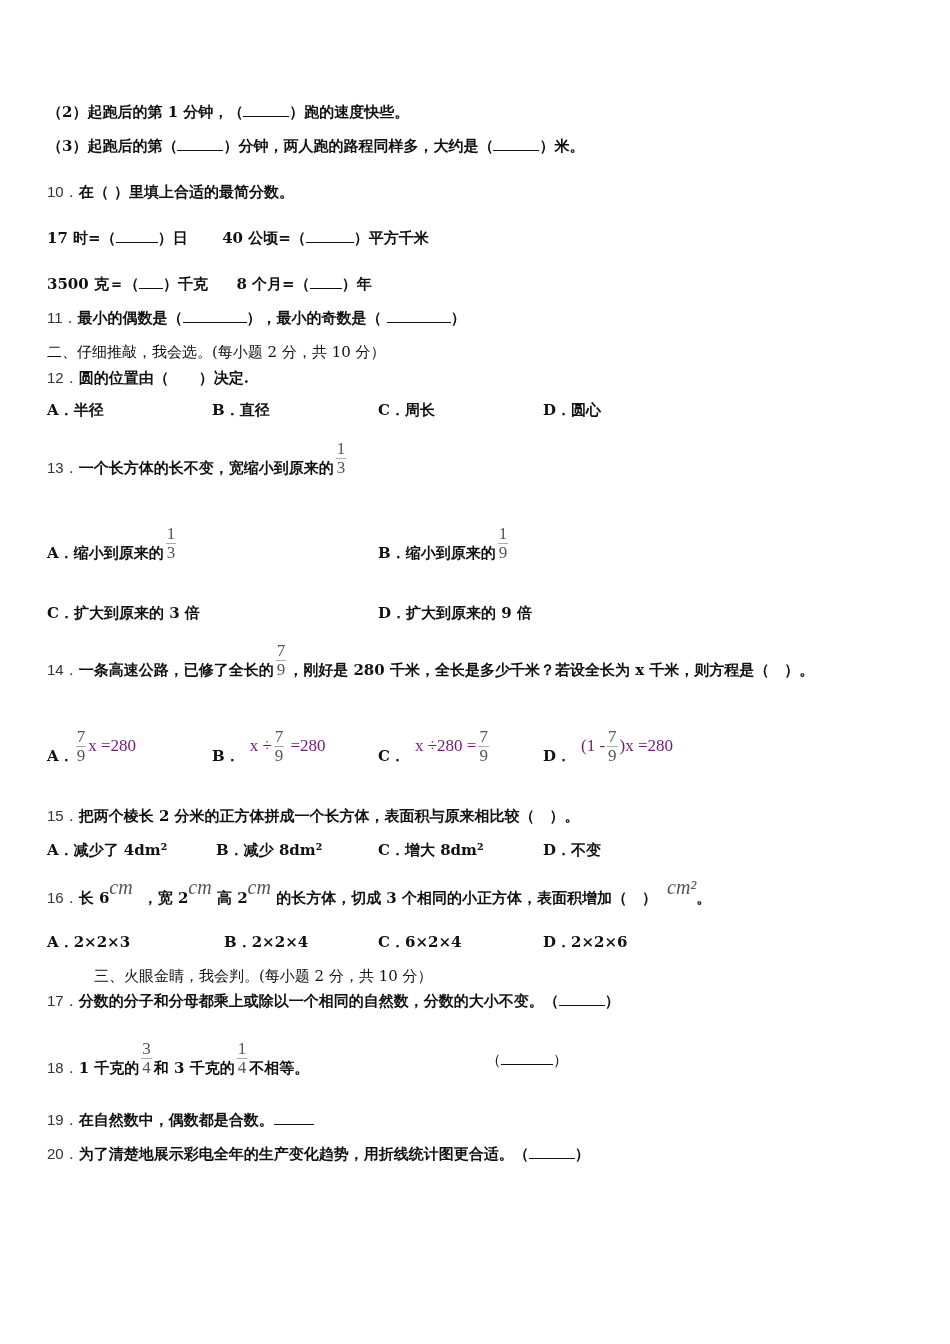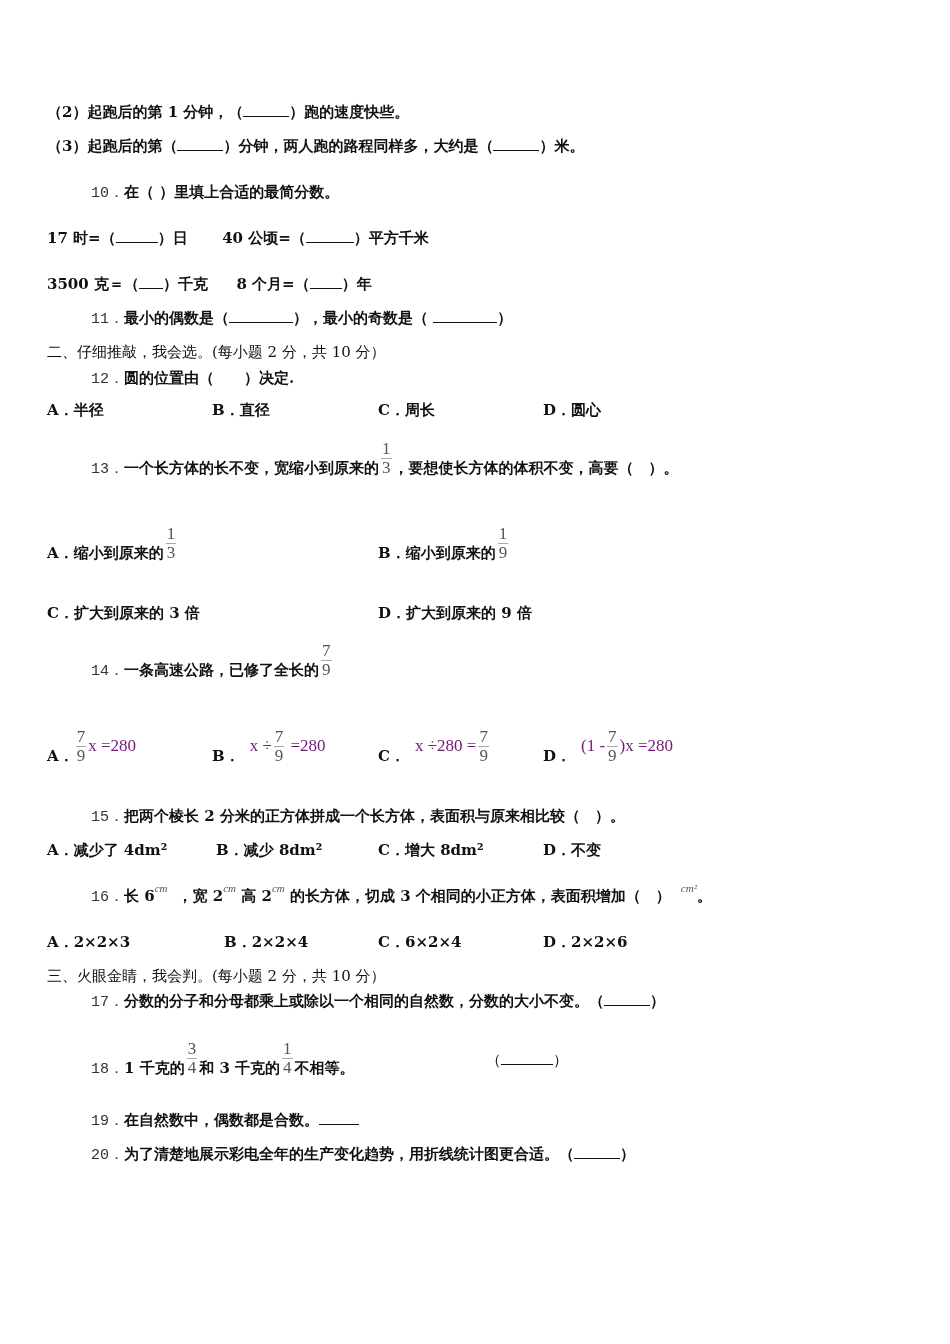--- a/index.html
+++ b/index.html
@@ -1,29 +1,29 @@
 <!DOCTYPE html>
 <html><head>
 <meta charset="utf-8">
 <style>
   html, body { margin: 0; padding: 0; background: #ffffff; }
   body { width: 950px; height: 1344px; position: relative; overflow: hidden;
          font-family: "DejaVu Serif", "Liberation Serif", serif; color: #111; }
   .line { position: absolute; left: 47px; font-size: 15px; line-height: 20px; white-space: nowrap; font-weight: bold; }
-  .num { font-weight: normal; color: #333; font-family: Liberation Mono, monospace; margin-left: 44px; }
+  .num { font-weight: normal; color: #333; font-family: Liberation Sans, sans-serif; }
   .plain { font-weight: normal; }
   .opt { position: absolute; font-size: 15px; line-height: 20px; white-space: nowrap; font-weight: bold; }
   .frac { display: inline-block; vertical-align: middle; text-align: center; font-weight: normal;
           font-family: "Liberation Serif", serif; color: #555; font-size: 17px; line-height: 18px; margin: 0 2px; }
   .frac .n { display: block; border-bottom: 1px solid #aaa; padding: 0 1px; }
   .frac .d { display: block; }
   .frac.raised { position: relative; top: -10px; }
   .math { font-family: "Liberation Serif", serif; font-weight: normal; color: #701a75; font-size: 17px; }
   .sup-unit { font-family: "Liberation Serif", serif; font-style: italic; font-weight: normal; color: #555;
-              font-size: 11px; position: relative; top: -9px; }
+              font-size: 20px; position: relative; top: -9px; }
   .blank { display: inline-block; border-bottom: 1px solid #111; height: 14px; vertical-align: baseline; }
 </style>
 </head>
 <body>
 
 <div class="line" style="top:102px;">
   <span>（2）起跑后的第 1 分钟，（</span><span class="blank" style="width:46px"></span><span>）跑的速度快些。</span>
 </div>
 <div class="line" style="top:136px;">
   <span>（3）起跑后的第（</span><span class="blank" style="width:46px"></span><span>）分钟，两人跑的路程同样多，大约是（</span><span class="blank" style="width:46px"></span><span>）米。</span>
@@ -51,29 +51,29 @@
 
 <div class="line" style="top:368px;">
   <span class="num">12．</span><span>圆的位置由（　　）决定.</span>
 </div>
 <div class="opt" style="top:400px;left:47px;"><span>A．</span><span>半径</span></div>
 <div class="opt" style="top:400px;left:212px;"><span>B．</span><span>直径</span></div>
 <div class="opt" style="top:400px;left:378px;"><span>C．</span><span>周长</span></div>
 <div class="opt" style="top:400px;left:543px;"><span>D．</span><span>圆心</span></div>
 
 <div class="line" style="top:450px;">
-  <span class="num">13．</span><span>一个长方体的长不变，宽缩小到原来的</span><span class="frac raised"><span class="n">1</span><span class="d">3</span></span><span>，要想使长方体的体积不变，高要（　）。</span>
+  <span class="num">13．</span><span>一个长方体的长不变，宽缩小到原来的</span><span class="frac raised"><span class="n">1</span><span class="d">3</span></span>
 </div>
 <div class="opt" style="top:535px;left:47px;"><span>A．</span><span>缩小到原来的</span><span class="frac raised"><span class="n">1</span><span class="d">3</span></span></div>
 <div class="opt" style="top:535px;left:378px;"><span>B．</span><span>缩小到原来的</span><span class="frac raised"><span class="n">1</span><span class="d">9</span></span></div>
 <div class="opt" style="top:603px;left:47px;"><span>C．</span><span>扩大到原来的 3 倍</span></div>
 <div class="opt" style="top:603px;left:378px;text-align:center;"><span>D．</span><span>扩大到原来的 9 倍</span></div>
 
 <div class="line" style="top:652px;">
-  <span class="num">14．</span><span>一条高速公路，已修了全长的</span><span class="frac raised"><span class="n">7</span><span class="d">9</span></span>
+  <span class="num">14．</span><span>一条高速公路，已修了全长的</span><span class="frac raised"><span class="n">7</span><span class="d">9</span></span><span>，刚好是 280 千米，全长是多少千米？若设全长为 x 千米，则方程是（　）。</span>
 </div>
 <div class="opt" style="top:728px;left:47px;"><span style="position:relative;top:10px">A．</span><span class="math"></span><span class="frac"><span class="n">7</span><span class="d">9</span></span><span class="math">x =280</span></div>
 <div class="opt" style="top:728px;left:212px;"><span style="position:relative;top:10px">B．</span><span style="display:inline-block;width:10px"></span><span class="math">x ÷</span><span class="frac"><span class="n">7</span><span class="d">9</span></span><span class="math"> =280</span></div>
 <div class="opt" style="top:728px;left:378px;"><span style="position:relative;top:10px">C．</span><span style="display:inline-block;width:10px"></span><span class="math">x ÷280 =</span><span class="frac"><span class="n">7</span><span class="d">9</span></span><span class="math"></span></div>
 <div class="opt" style="top:728px;left:543px;"><span style="position:relative;top:10px">D．</span><span style="display:inline-block;width:10px"></span><span class="math">(1 -</span><span class="frac"><span class="n">7</span><span class="d">9</span></span><span class="math">)x =280</span></div>
 
 <div class="line" style="top:806px;">
   <span class="num">15．</span><span>把两个棱长 2 分米的正方体拼成一个长方体，表面积与原来相比较（　）。</span>
 </div>
 <div class="opt" style="top:840px;left:47px;"><span>A．</span><span>减少了 4dm²</span></div>
@@ -82,21 +82,21 @@
 <div class="opt" style="top:840px;left:543px;"><span>D．</span><span>不变</span></div>
 
 <div class="line" style="top:886px;">
   <span class="num">16．</span><span>长 6</span><span class="sup-unit">cm</span><span style="display:inline-block;width:10px"></span><span>，宽 2</span><span class="sup-unit">cm</span><span> 高 2</span><span class="sup-unit">cm</span><span> 的长方体，切成 3 个相同的小正方体，表面积增加（　）</span><span style="display:inline-block;width:10px"></span><span class="sup-unit">cm²</span><span>。</span>
 </div>
 <div class="opt" style="top:932px;left:47px;"><span>A．</span><span>2×2×3</span></div>
 <div class="opt" style="top:932px;left:224px;"><span>B．</span><span>2×2×4</span></div>
 <div class="opt" style="top:932px;left:378px;"><span>C．</span><span>6×2×4</span></div>
 <div class="opt" style="top:932px;left:543px;"><span>D．</span><span>2×2×6</span></div>
 
-<div class="line plain" style="top:966px;">三、火眼金睛，我会判。(每小题 2 分，共 10 分）</div>
+<div class="line plain" style="top:966px;margin-left:47px;">三、火眼金睛，我会判。(每小题 2 分，共 10 分）</div>
 
 <div class="line" style="top:991px;">
   <span class="num">17．</span><span>分数的分子和分母都乘上或除以一个相同的自然数，分数的大小不变。（</span><span class="blank" style="width:46px"></span><span>）</span>
 </div>
 
 <div class="line" style="top:1050px;">
   <span class="num">18．</span><span>1 千克的</span><span class="frac raised"><span class="n">3</span><span class="d">4</span></span><span>和 3 千克的</span><span class="frac raised"><span class="n">1</span><span class="d">4</span></span><span>不相等。</span>
 </div>
 <div class="line plain" style="top:1050px;left:486px;">
   <span>（</span><span class="blank" style="width:52px"></span><span>）</span>

